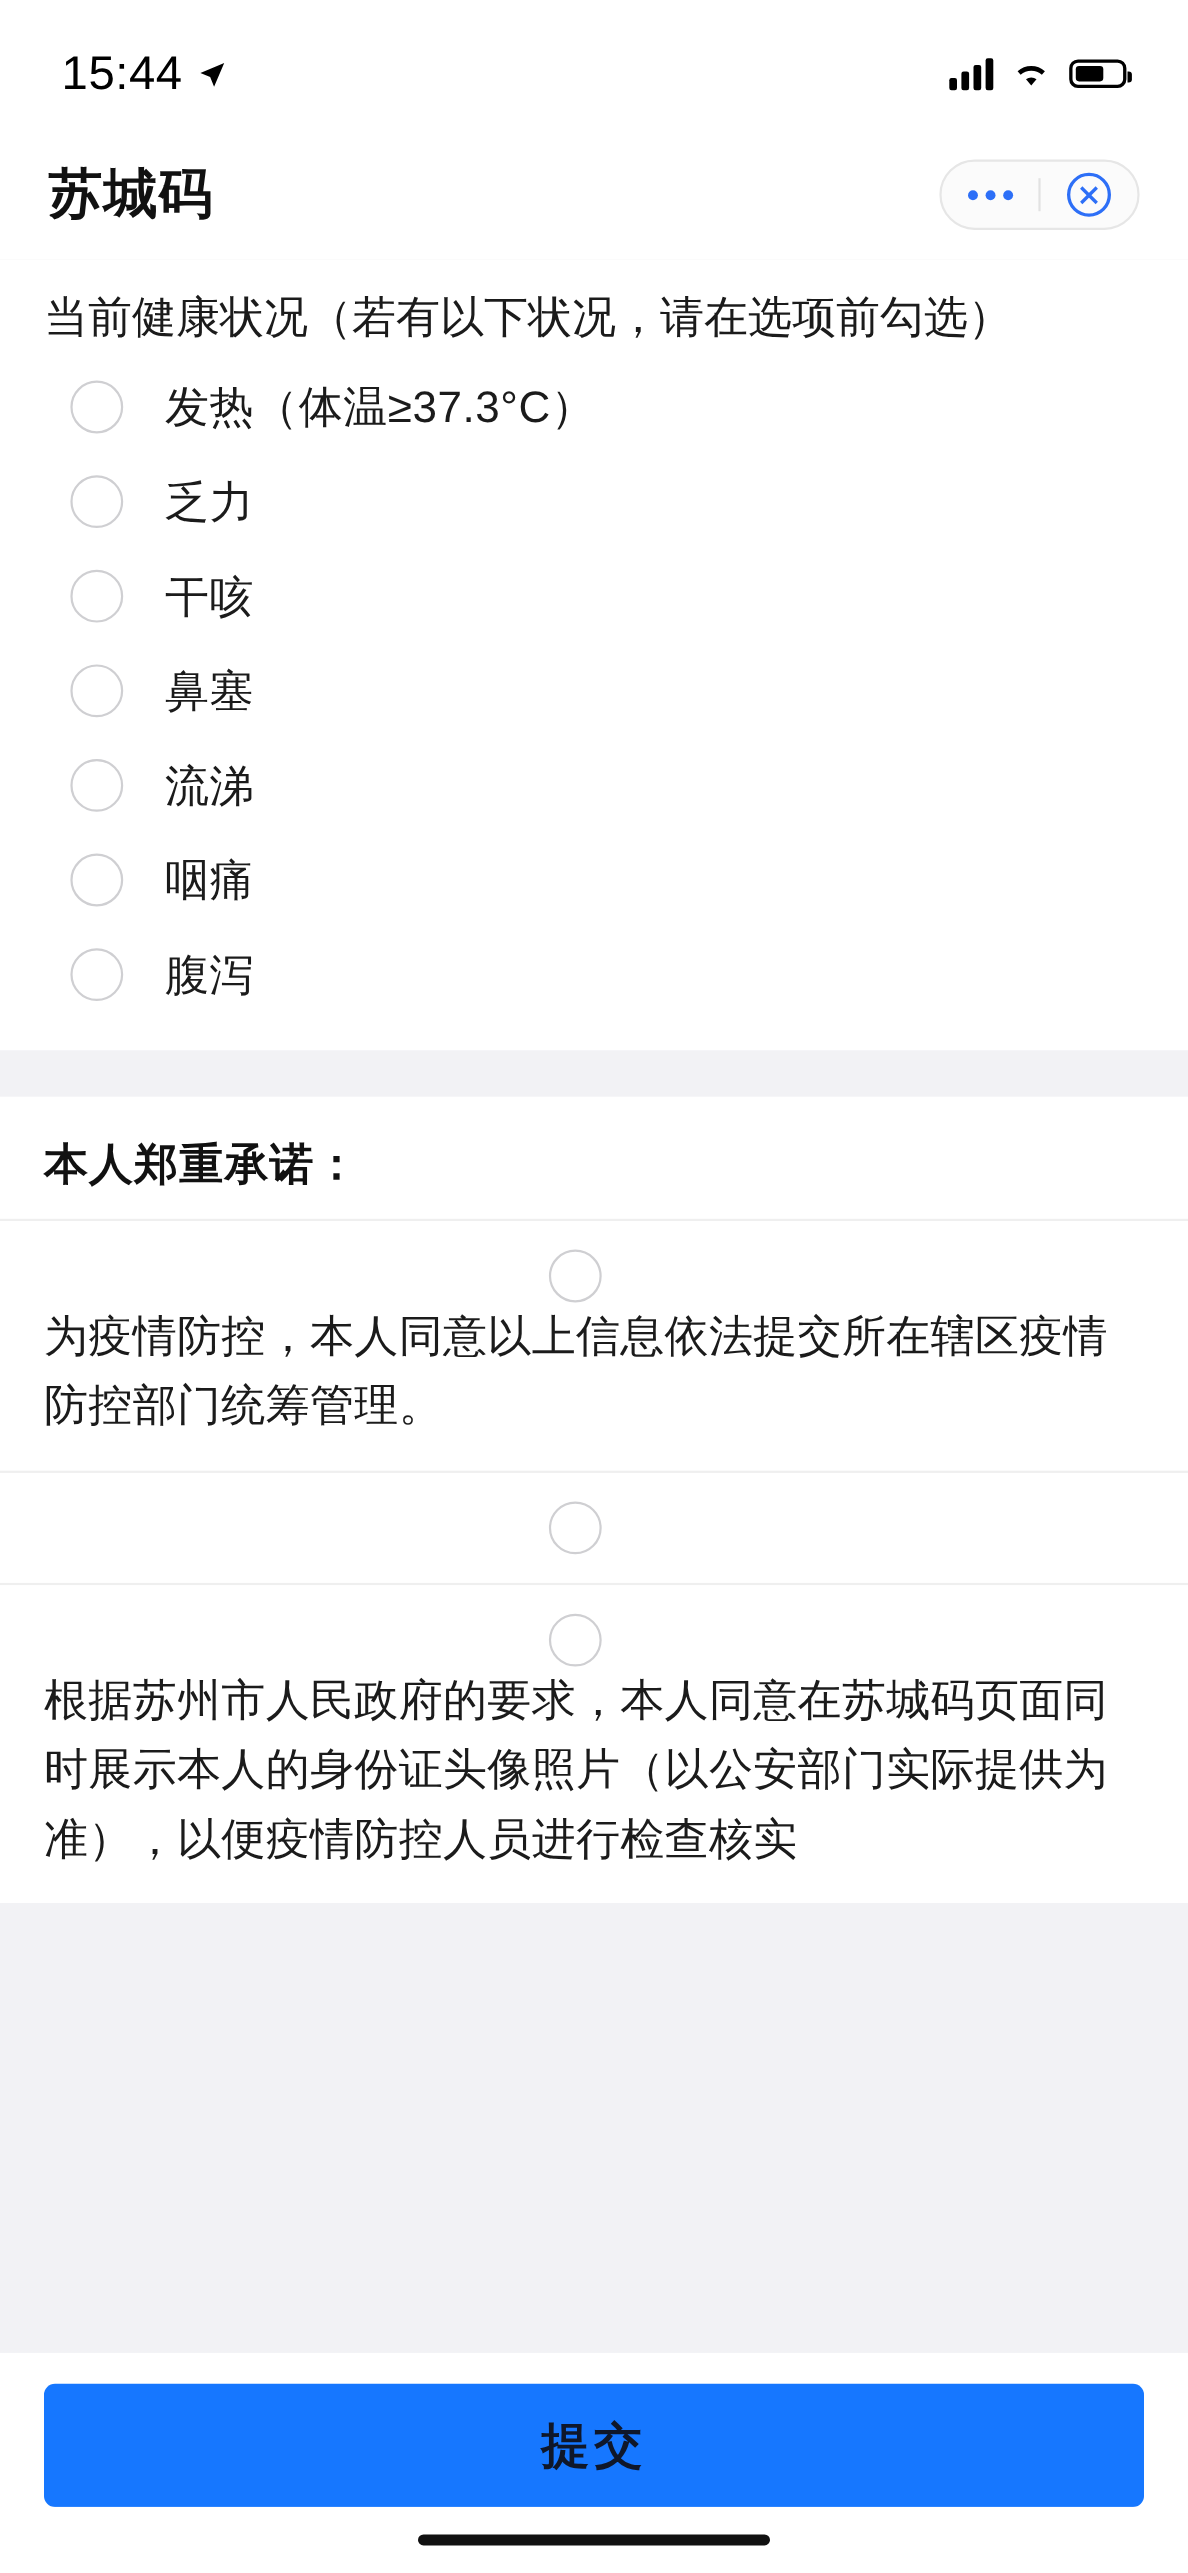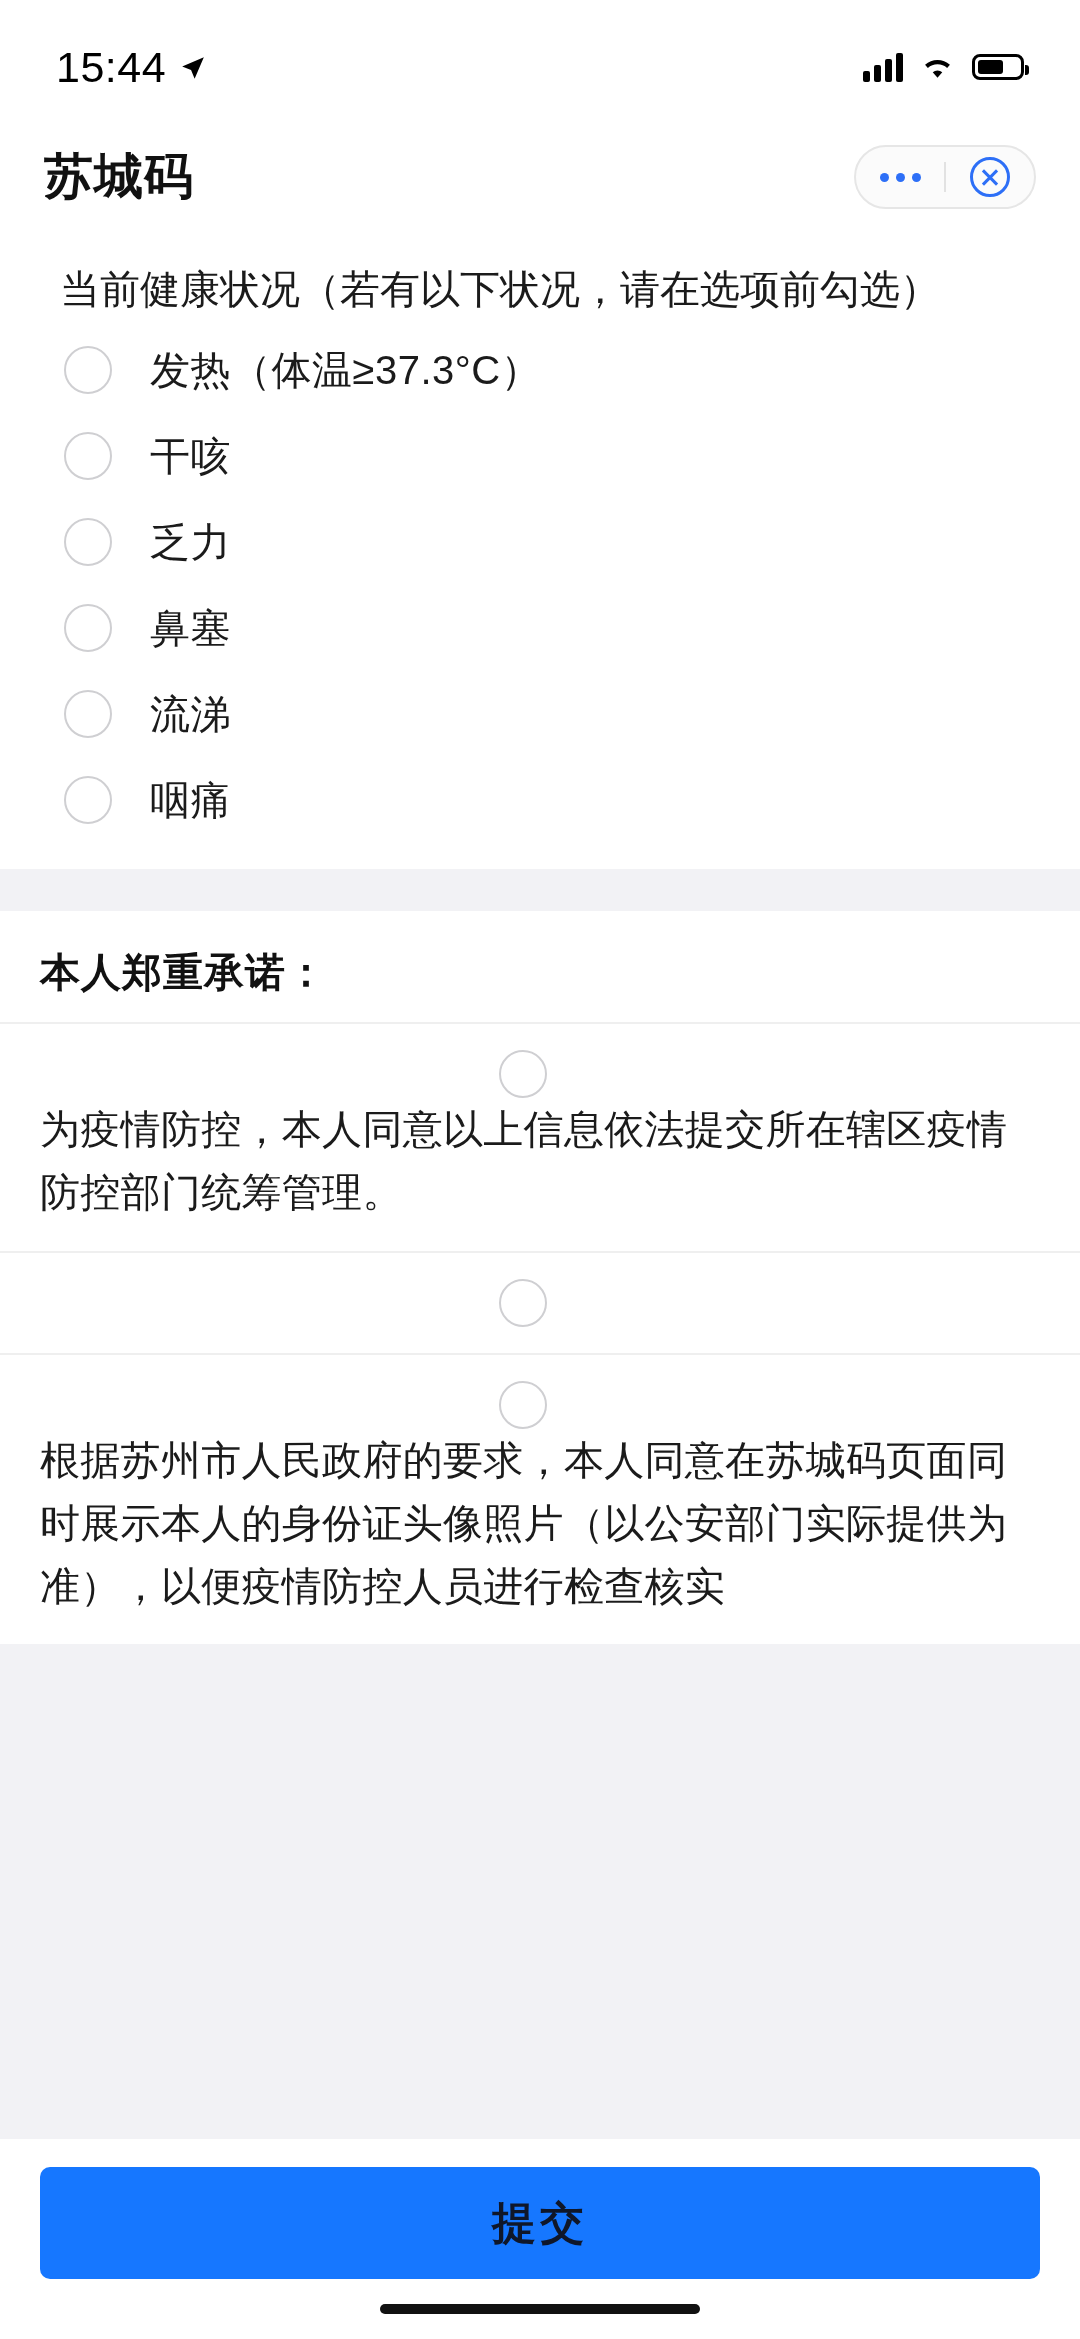--- a/index.html
+++ b/index.html
@@ -168,21 +168,20 @@
     flex-direction: column;
   }
 
   .card { background: #ffffff; }
 
   .section-head {
     padding: 26px 40px 10px 40px;
     font-size: 40px;
     line-height: 1.38;
     color: #1b1b1b;
-    margin-left: 20px;
   }
 
   .symptom-list { padding: 0 0 26px 0; }
 
   .row {
     display: flex;
     align-items: center;
     padding: 0 64px;
     min-height: 86px;
   }
@@ -316,37 +315,41 @@
     <div class="card">
       <div class="section-head">当前健康状况（若有以下状况，请在选项前勾选）</div>
       <div class="symptom-list">
 
         <div class="row">
           <span class="circle"></span>
           <span class="row-label">发热（体温≥37.3°C）</span>
         </div>
         <div class="row">
           <span class="circle"></span>
+          <span class="row-label">乏力</span>
+        </div>
+        <div class="row">
+          <span class="circle"></span>
           <span class="row-label">干咳</span>
         </div>
         <div class="row">
           <span class="circle"></span>
-          <span class="row-label">乏力</span>
-        </div>
-        <div class="row">
-          <span class="circle"></span>
           <span class="row-label">鼻塞</span>
         </div>
         <div class="row">
           <span class="circle"></span>
           <span class="row-label">流涕</span>
         </div>
         <div class="row">
           <span class="circle"></span>
           <span class="row-label">咽痛</span>
+        </div>
+        <div class="row">
+          <span class="circle"></span>
+          <span class="row-label">腹泻</span>
         </div>
 
       </div>
     </div>
 
     <div class="gap"></div>
 
     <div class="card">
       <div class="pledge-title">本人郑重承诺：</div>
 

